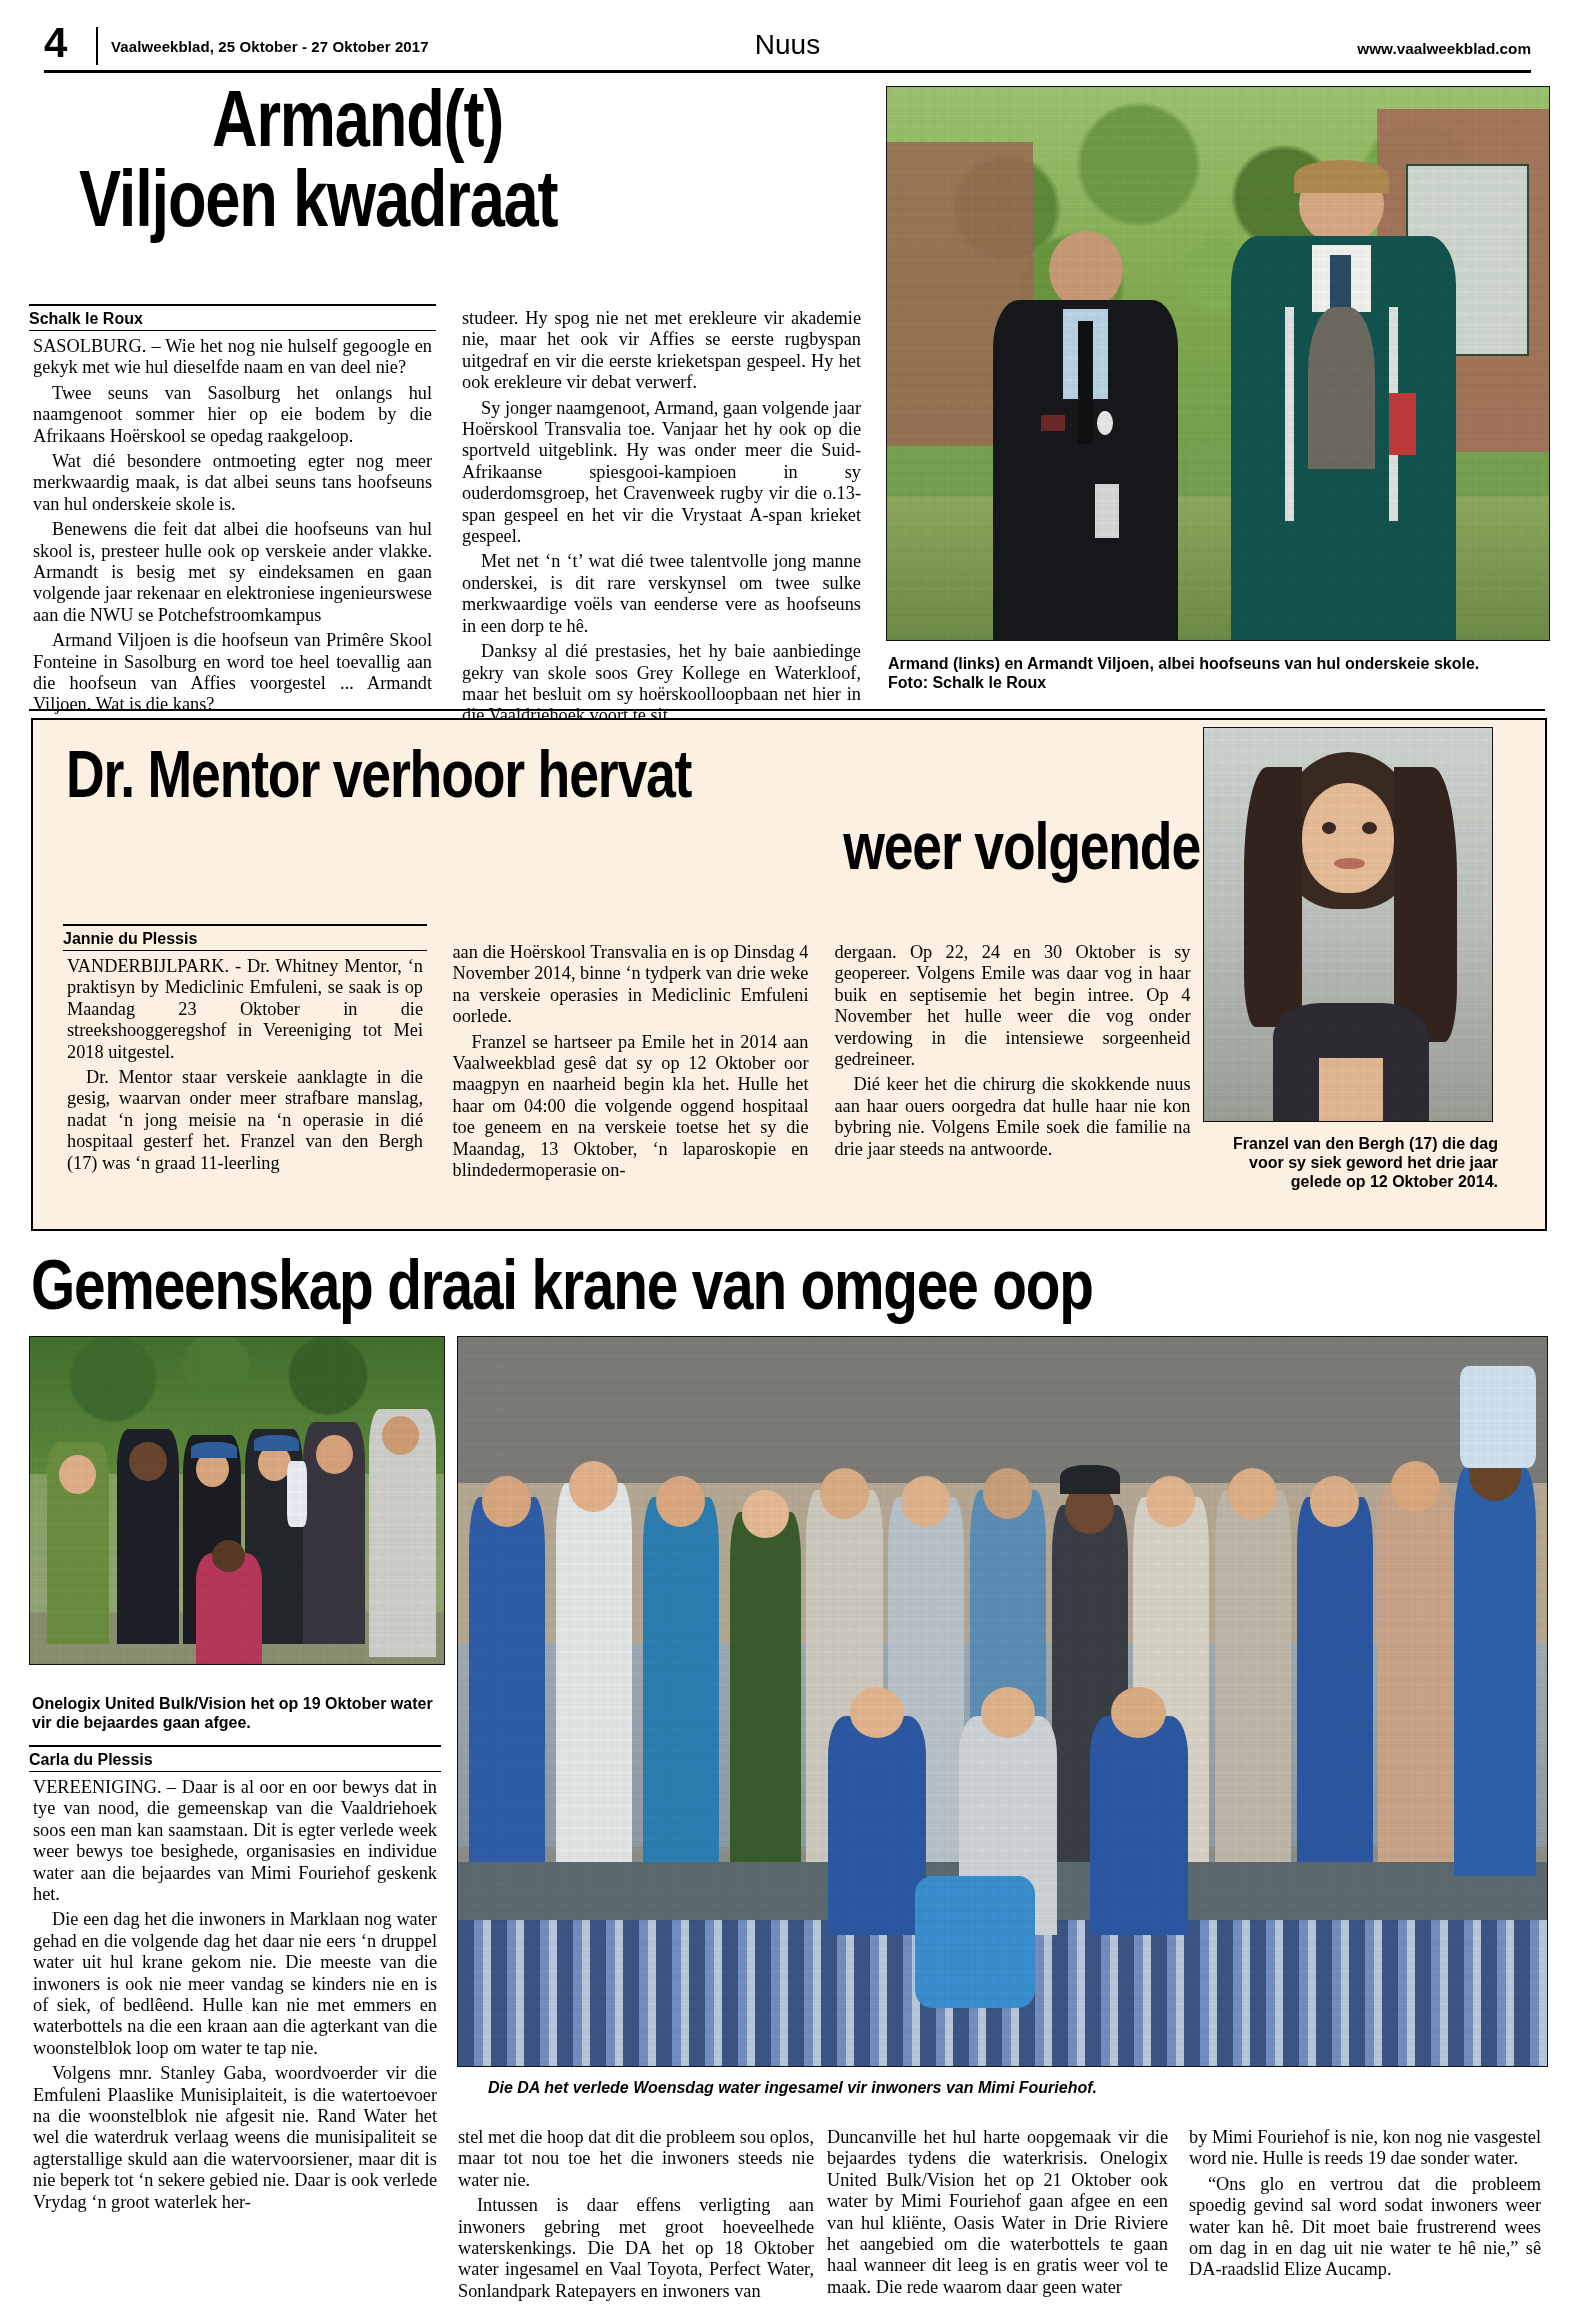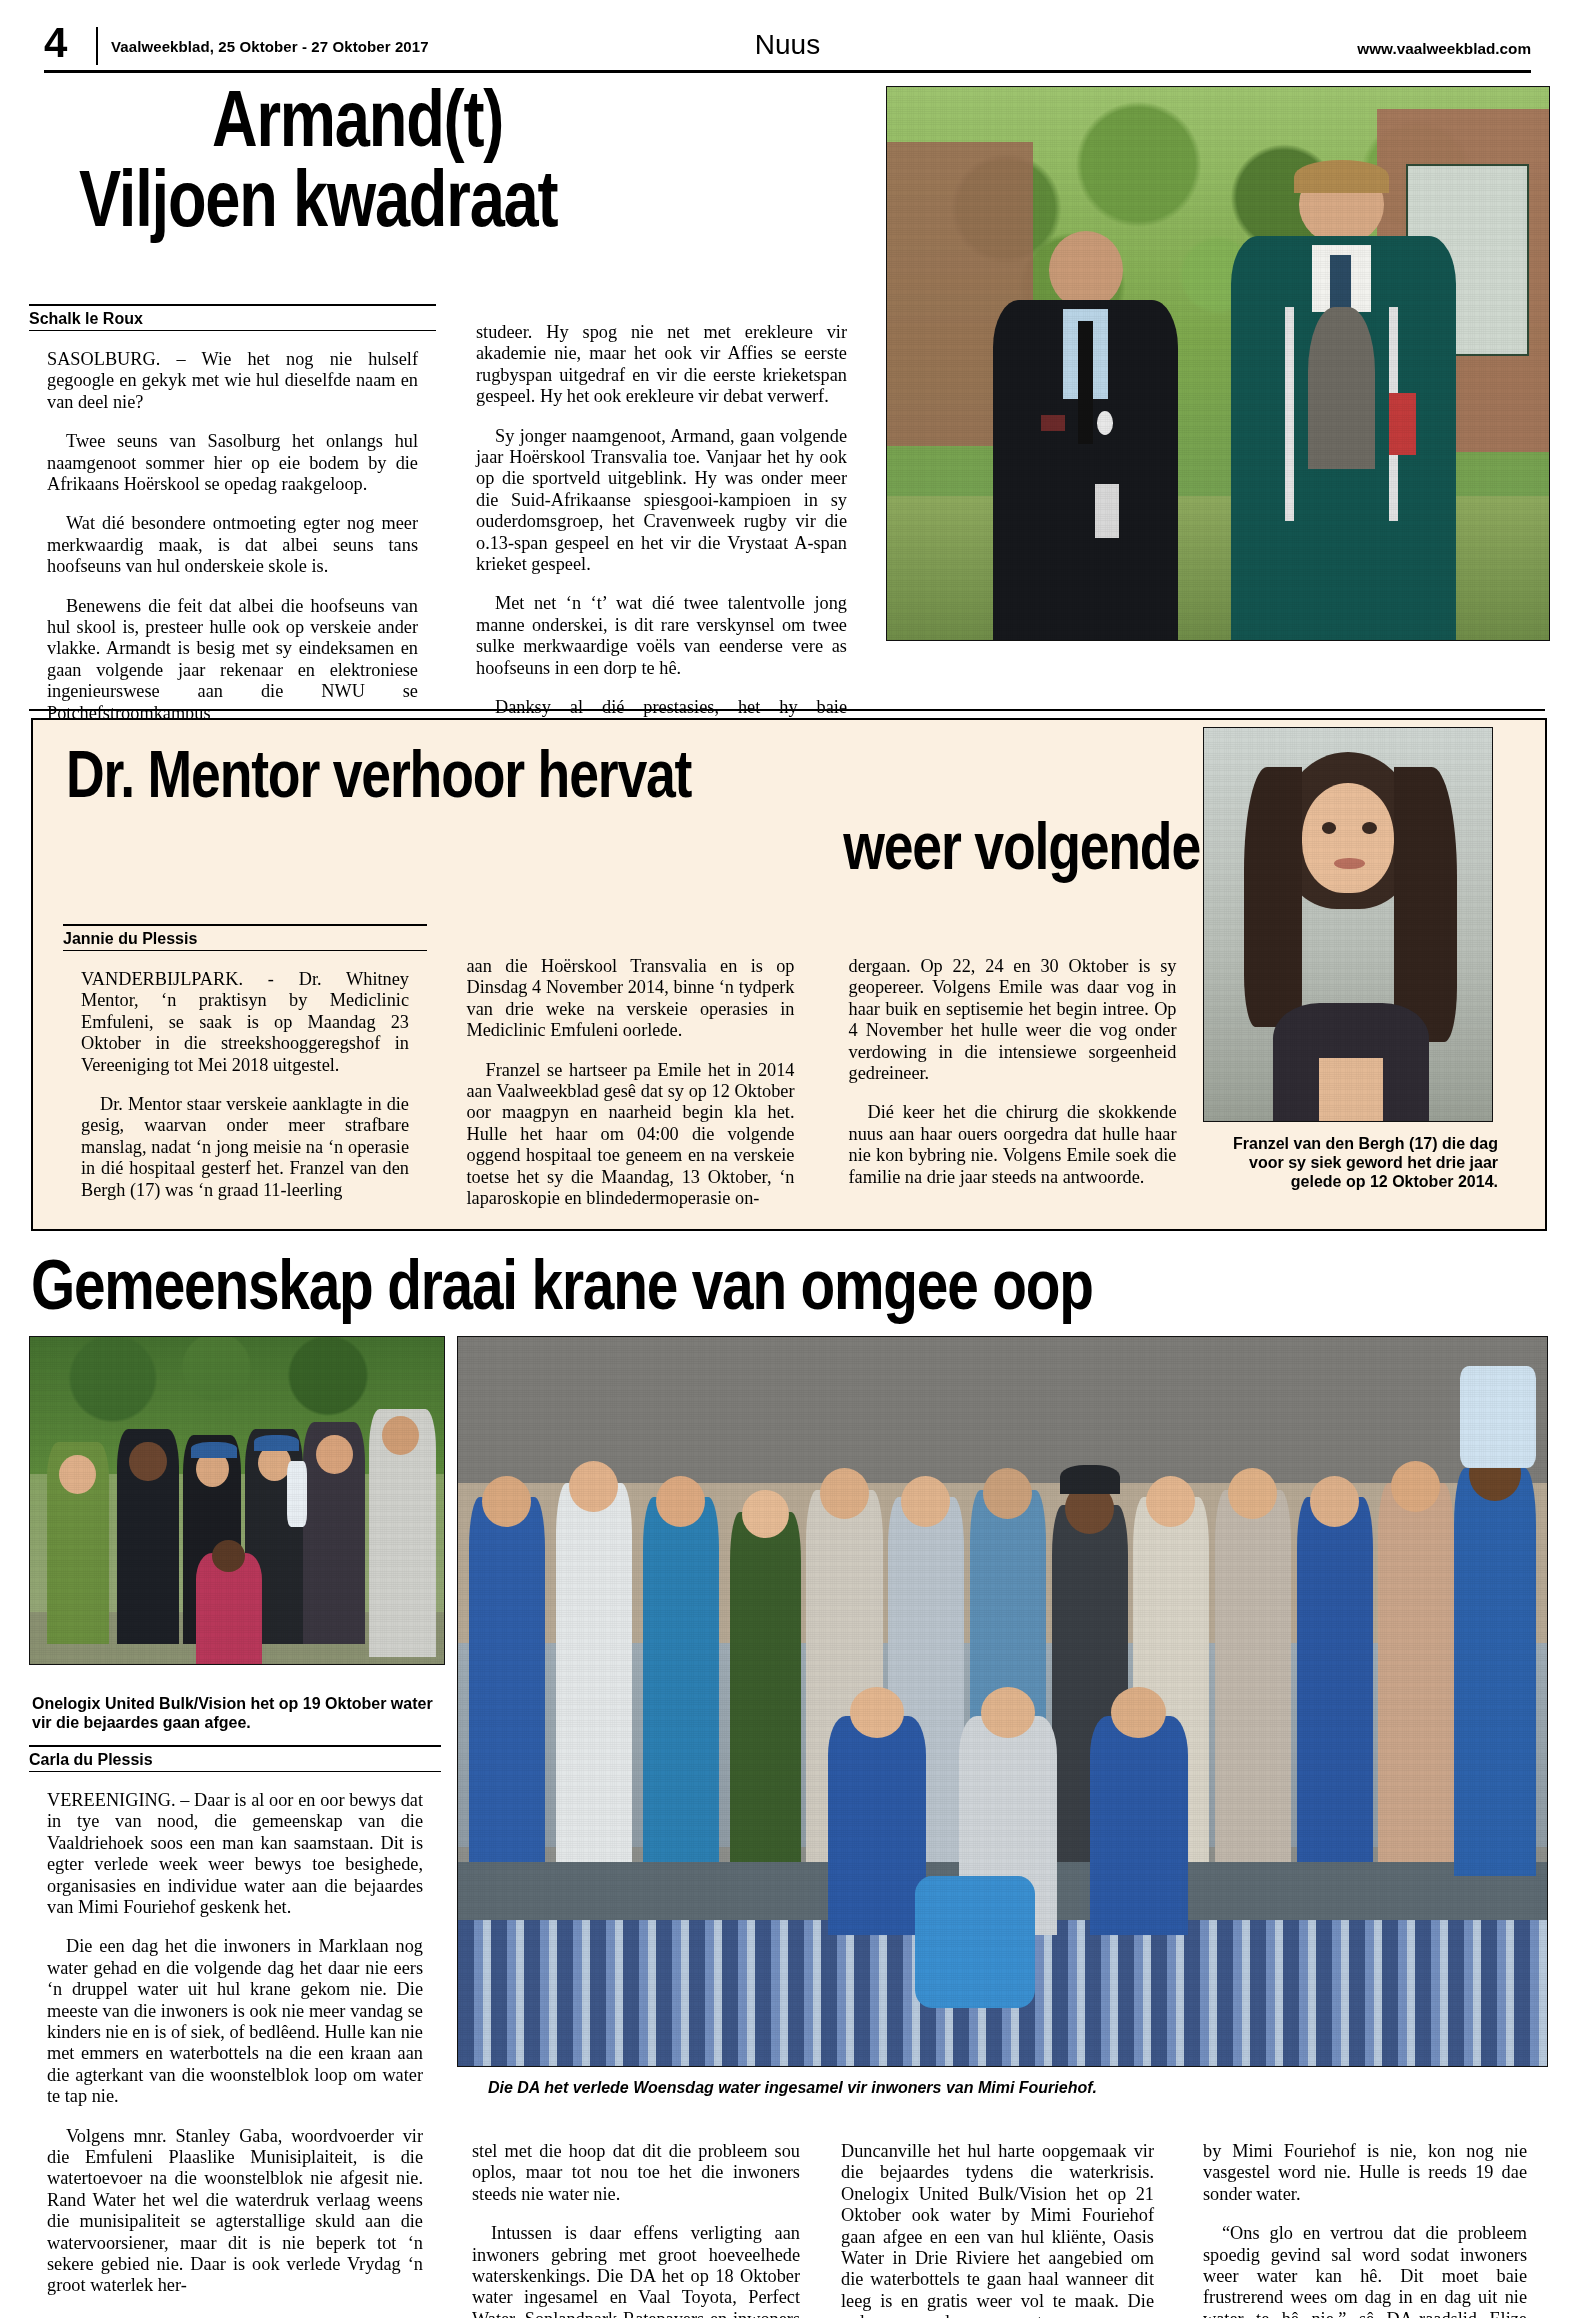--- a/index.html
+++ b/index.html
@@ -15,21 +15,21 @@
   .mast-right{position:absolute;right:0;top:14.5px;font-family:"Liberation Sans",sans-serif;font-weight:700;font-size:15.3px;}
   .mast-rule{position:absolute;left:44px;top:70px;width:1487px;height:2.9px;background:#000;}
 
   
   .hl{font-family:"Liberation Sans",sans-serif;font-weight:700;color:#000;
       transform:scaleX(.80);transform-origin:left center;white-space:nowrap;letter-spacing:-1.5px;}
   .hl.r{transform-origin:right center;}
   .byline-wrap{border-top:2.2px solid #000;border-bottom:1.5px solid #000;padding:3.6px 0 2.9px 0;margin-bottom:5.1px;}
   .byline{font-family:"Liberation Sans",sans-serif;font-weight:700;font-size:16px;line-height:17.4px;}
   .body-col{font-family:"Liberation Serif",serif;font-size:18.3px;line-height:21.4px;text-align:justify;hyphens:none;}
-  .body-col p{margin:18px;text-indent:19px;}
+  .body-col p{margin:4px;text-indent:19px;}
   .body-col p.first{text-indent:0;}
   .cap{font-family:"Liberation Sans",sans-serif;font-weight:700;font-size:16px;line-height:19px;}
   .photo{position:absolute;border:1.5px solid #111;overflow:hidden;background:#b9b9b9;}
   .photo .ph{position:absolute;inset:0;}
 
   
   .a1-hl1{position:absolute;left:212px;top:79px;font-size:79px;line-height:79px;}
   .a1-hl2{position:absolute;left:79px;top:159px;font-size:79px;line-height:79px;}
   .a1-c1{position:absolute;left:29px;top:304px;width:407px;}
   .a1-c2{position:absolute;left:458px;top:304px;width:407px;}
@@ -143,20 +143,24 @@
       <div style="position:absolute;left:36%;top:17%;width:26%;height:14%;background:#f2f2ee;"></div>
       <div style="position:absolute;left:44%;top:19%;width:9%;height:22%;background:#2b4a63;"></div>
       <div style="position:absolute;left:34%;top:30%;width:30%;height:34%;background:#6d6a62;border-radius:40% 40% 0 0;"></div>
       <div style="position:absolute;left:24%;top:30%;width:4%;height:45%;background:#e2e2e2;"></div>
       <div style="position:absolute;left:70%;top:30%;width:4%;height:45%;background:#e2e2e2;"></div>
       <div style="position:absolute;left:70%;top:48%;width:12%;height:13%;background:#c23b3b;"></div>
     </div>
     <div class="noise"></div>
   </div>
 
+  <div class="a1-cap">
+    <div class="cap">Armand (links) en Armandt Viljoen, albei hoofseuns van hul onderskeie skole.</div>
+    <div class="cap">Foto: Schalk le Roux</div>
+  </div>
 
   <div class="a1-rule"></div>
 
   <div class="a2-box">
     <div class="hl a2-hl1">Dr. Mentor verhoor hervat</div>
     <div class="hl r a2-hl2">weer volgende jaar</div>
 
     <div class="a2-c1">
       <div class="byline-wrap">
         <div class="byline">Jannie du Plessis</div>

